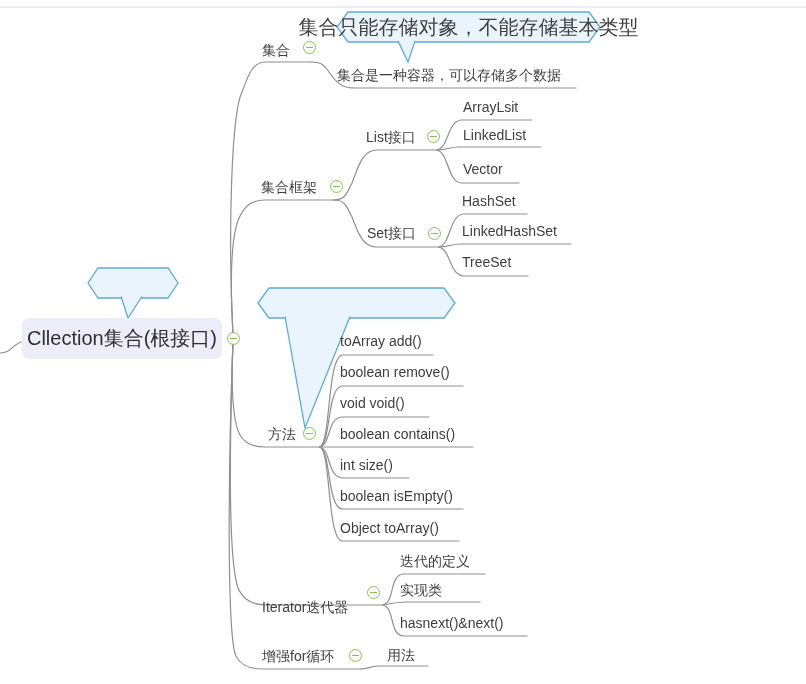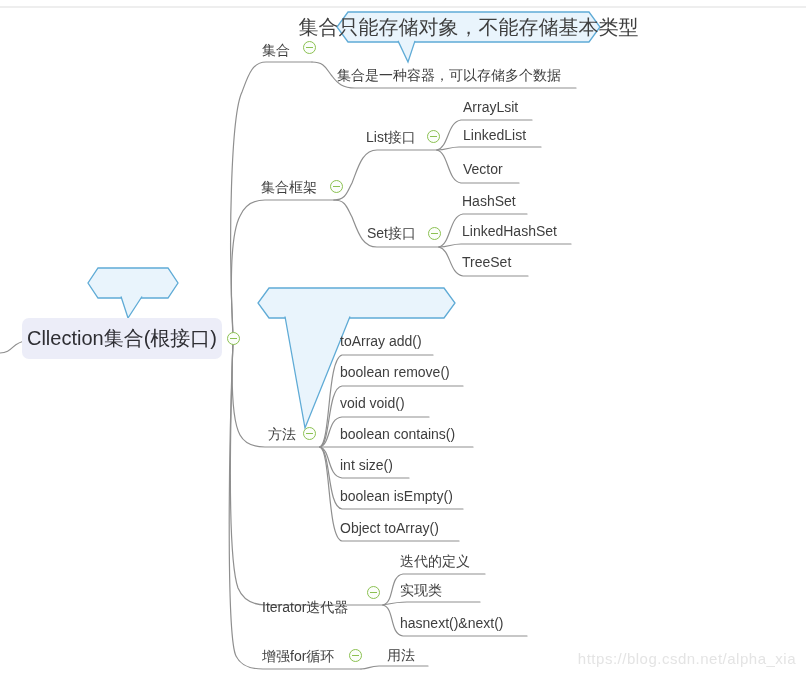--- a/index.html
+++ b/index.html
@@ -128,14 +128,13 @@
 
   <span class="minus" style="left:303px;top:41px;"></span>
   <span class="minus" style="left:330px;top:180px;"></span>
   <span class="minus" style="left:427px;top:130px;"></span>
   <span class="minus" style="left:428px;top:227px;"></span>
   <span class="minus" style="left:227px;top:332px;"></span>
   <span class="minus" style="left:303px;top:427px;"></span>
   <span class="minus" style="left:367px;top:586px;"></span>
   <span class="minus" style="left:349px;top:649px;"></span>
 
-  <div class="watermark">https://blog.csdn.net/alpha_xia</div>
 </div>
 
 </body></html>

